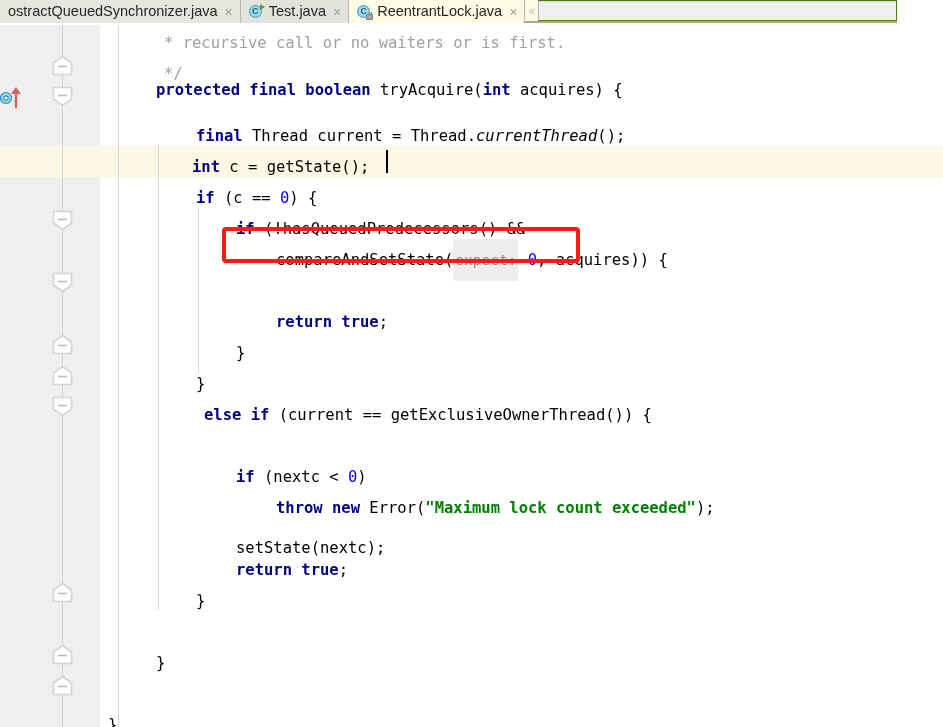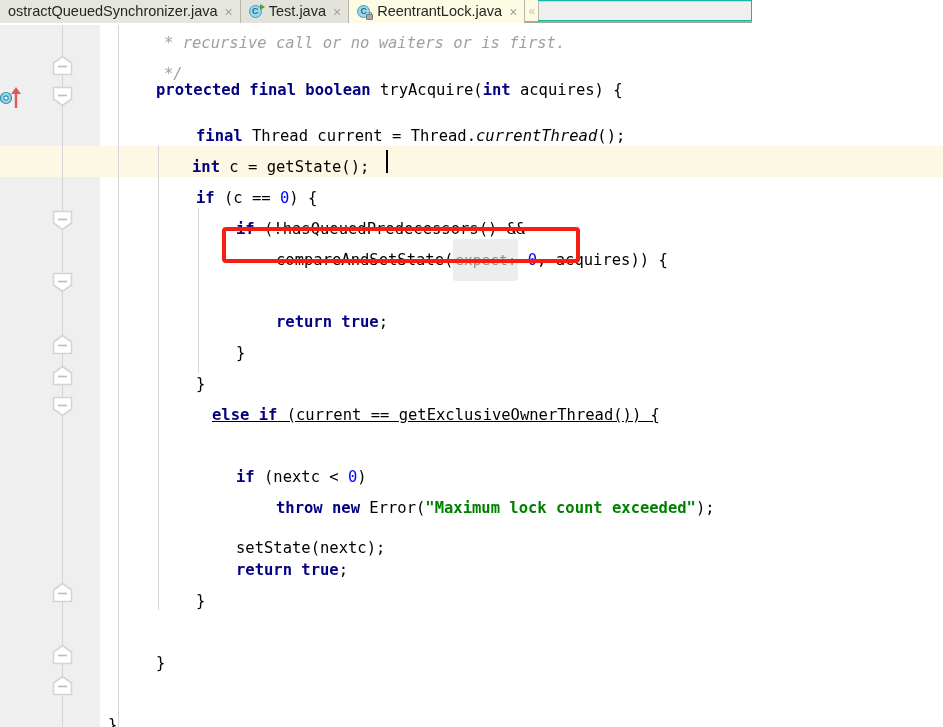--- a/index.html
+++ b/index.html
@@ -12,23 +12,23 @@
     height: 727px;
     overflow: hidden;
     font-family: "Liberation Sans", sans-serif;
     -webkit-font-smoothing: antialiased;
   }
 
   
   #tabbar {
     position: absolute;
     left: 0; top: 0;
-    width: 752px;
+    width: 897px;
     height: 23px;
-    background: #14b8a6;
+    background: #4d7c0f;
     border-bottom: 2px solid #a8a894;
     box-sizing: border-box;
     display: flex;
     align-items: stretch;
   }
   .tab {
     position: relative;
     display: flex;
     align-items: center;
     gap: 5px;
@@ -220,21 +220,21 @@
     position: absolute;
     left: 100px;
     height: 31px;
     line-height: 31px;
     white-space: pre;
     color: #000000;
   }
   .kw   { color: #000080; font-weight: bold; }
   .num  { color: #0000ff; }
   .str  { color: #008000; font-weight: bold; }
-  .cmt  { color: #a0a0a0; font-style: italic; }
+  .cmt  { color: #a0a0a0; }
   .stat { font-style: italic; }
   .plain{ color: #000000; }
 
   
   .hint {
     background: #ededed;
     color: #8e8e8e;
     border-radius: 3px;
     padding: 13px 2px;
     font-size: 14.5px;
@@ -390,21 +390,21 @@
       <div class="cl" style="top: 34px; left: 164px;"><span class="cmt">*/</span></div>
       <div class="cl" style="top: 50px; left: 156px;"><span class="kw">protected final boolean</span><span class="plain"> tryAcquire(</span><span class="kw">int</span><span class="plain"> acquires) {</span></div>
       <div class="cl" style="top: 96px; left: 196px;"><span class="kw">final</span><span class="plain"> Thread current = Thread.</span><span class="stat">currentThread</span><span class="plain">();</span></div>
       <div class="cl" style="top: 127px; left: 192px;"><span class="kw">int</span><span class="plain"> c = getState();</span></div>
       <div class="cl" style="top: 158px; left: 196px;"><span class="kw">if</span><span class="plain"> (c == </span><span class="num">0</span><span class="plain">) {</span></div>
       <div class="cl" style="top: 189px; left: 236px;"><span class="kw">if</span><span class="plain"> (!hasQueuedPredecessors() &amp;&amp;</span></div>
       <div class="cl" style="top: 220px; left: 276px;"><span class="plain">compareAndSetState(</span><span class="hint">expect:</span><span class="num"> 0</span><span class="plain">, acquires)) {</span></div>
       <div class="cl" style="top: 282px; left: 276px;"><span class="kw">return true</span><span class="plain">;</span></div>
       <div class="cl" style="top: 313px; left: 236px;"><span class="plain">}</span></div>
       <div class="cl" style="top: 344px; left: 196px;"><span class="plain">}</span></div>
-      <div class="cl" style="top: 375px; left: 212px; text-decoration: underline;"><span class="kw">else if</span><span class="plain"> (current == getExclusiveOwnerThread()) {</span></div>
+      <div class="cl" style="top: 375px; left: 204px;"><span class="kw">else if</span><span class="plain"> (current == getExclusiveOwnerThread()) {</span></div>
       <div class="cl" style="top: 437px; left: 236px;"><span class="kw">if</span><span class="plain"> (nextc &lt; </span><span class="num">0</span><span class="plain">)</span></div>
       <div class="cl" style="top: 468px; left: 276px;"><span class="kw">throw new</span><span class="plain"> Error(</span><span class="str">"Maximum lock count exceeded"</span><span class="plain">);</span></div>
       <div class="cl" style="top: 499px; left: 236px; margin-top: 9px;"><span class="plain">setState(nextc);</span></div>
       <div class="cl" style="top: 530px; left: 236px;"><span class="kw">return true</span><span class="plain">;</span></div>
       <div class="cl" style="top: 561px; left: 196px;"><span class="plain">}</span></div>
       <div class="cl" style="top: 623px; left: 156px;"><span class="plain">}</span></div>
       <div class="cl" style="top: 654px; left: 100px;"></div>
       <div class="cl" style="top: 685px; left: 108px;"><span class="plain">}</span></div>
     </div>
 

